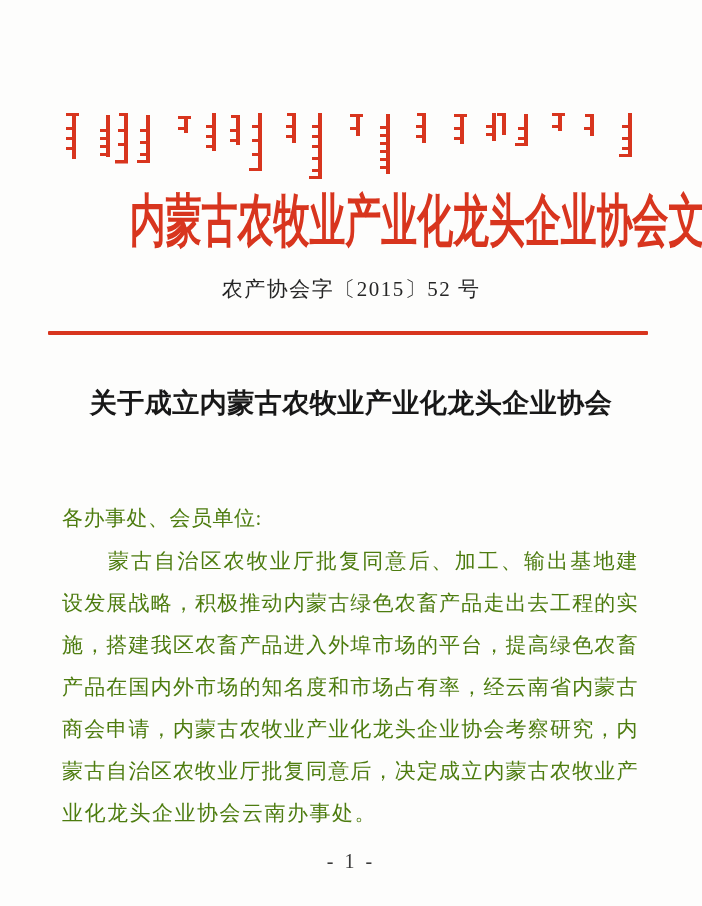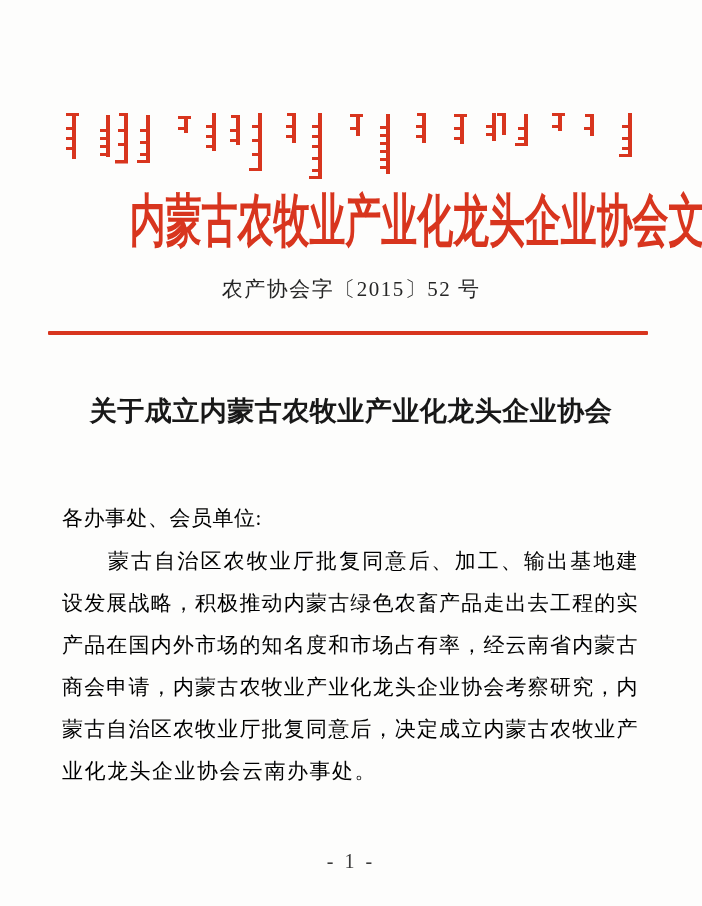--- a/index.html
+++ b/index.html
@@ -39,30 +39,30 @@
     letter-spacing:1.5px;
   }
   
   .red-rule{
     position:absolute;left:48px;top:331px;width:600px;height:4px;
     background:var(--red);
     border-radius:1px;
   }
   
   .doc-title{
-    position:absolute;left:0;top:386px;width:702px;margin:0;
+    position:absolute;left:0;top:378px;width:702px;margin:0;
     text-align:center;
     font-size:27px;line-height:51px;font-weight:bold;
     color:#181818;
     letter-spacing:0.5px;
   }
   
   .body-block{
     position:absolute;left:62px;top:497px;width:576px;
-    font-size:21px;color:#000000;
+    font-size:21px;color:#4d7c0f;
   }
   .salutation{
     margin:0;height:43px;line-height:43px;
     letter-spacing:0.5px;
     text-align:left;
   }
   .bline{
     height:42px;line-height:42px;
     text-align:justify;
     text-align-last:justify;
@@ -119,20 +119,21 @@
   <div class="doc-number">农产协会字〔2015〕52 号</div>
 
   <div class="red-rule"></div>
 
   <h2 class="doc-title"><span>关于成立内蒙古农牧业产业化龙头企业协会</span><br></h2>
 
   <div class="body-block">
     <p class="salutation">各办事处、会员单位:</p>
     <div class="bline indent">蒙古自治区农牧业厅批复同意后、加工、输出基地建</div>
     <div class="bline">设发展战略，积极推动内蒙古绿色农畜产品走出去工程的实</div>
+    <div class="bline">施，搭建我区农畜产品进入外埠市场的平台，提高绿色农畜</div>
     <div class="bline">产品在国内外市场的知名度和市场占有率，经云南省内蒙古</div>
     <div class="bline">商会申请，内蒙古农牧业产业化龙头企业协会考察研究，内</div>
     <div class="bline">蒙古自治区农牧业厅批复同意后，决定成立内蒙古农牧业产</div>
     <div class="bline final">业化龙头企业协会云南办事处。</div>
   </div>
 
   <div class="page-num">- 1 -</div>
 
 </div>
 

